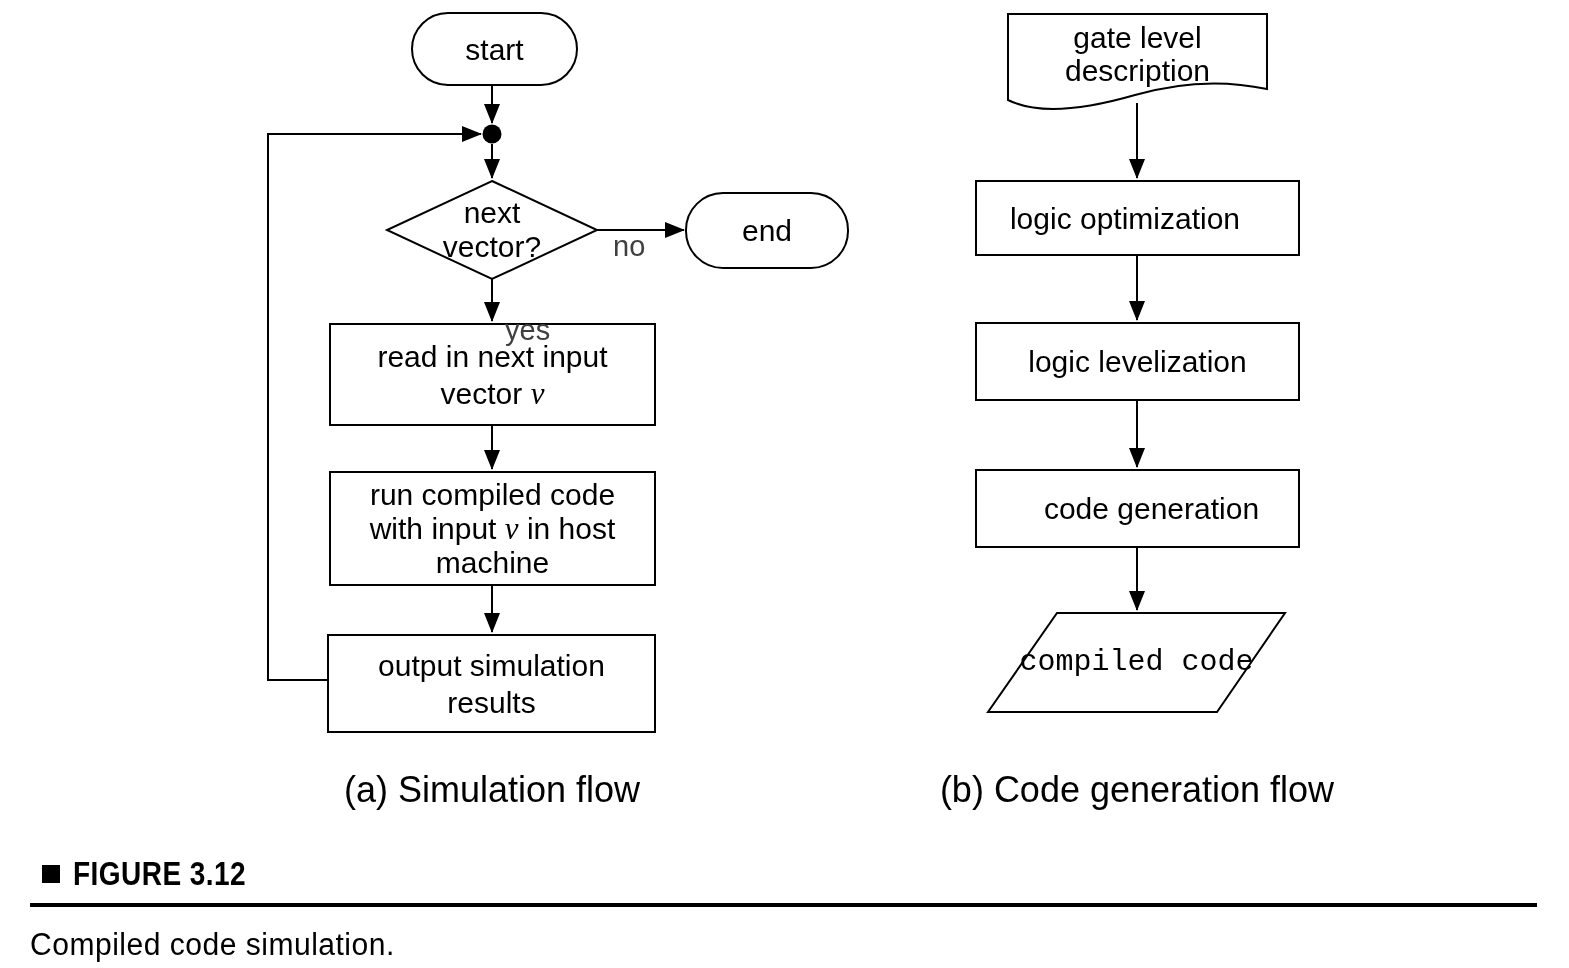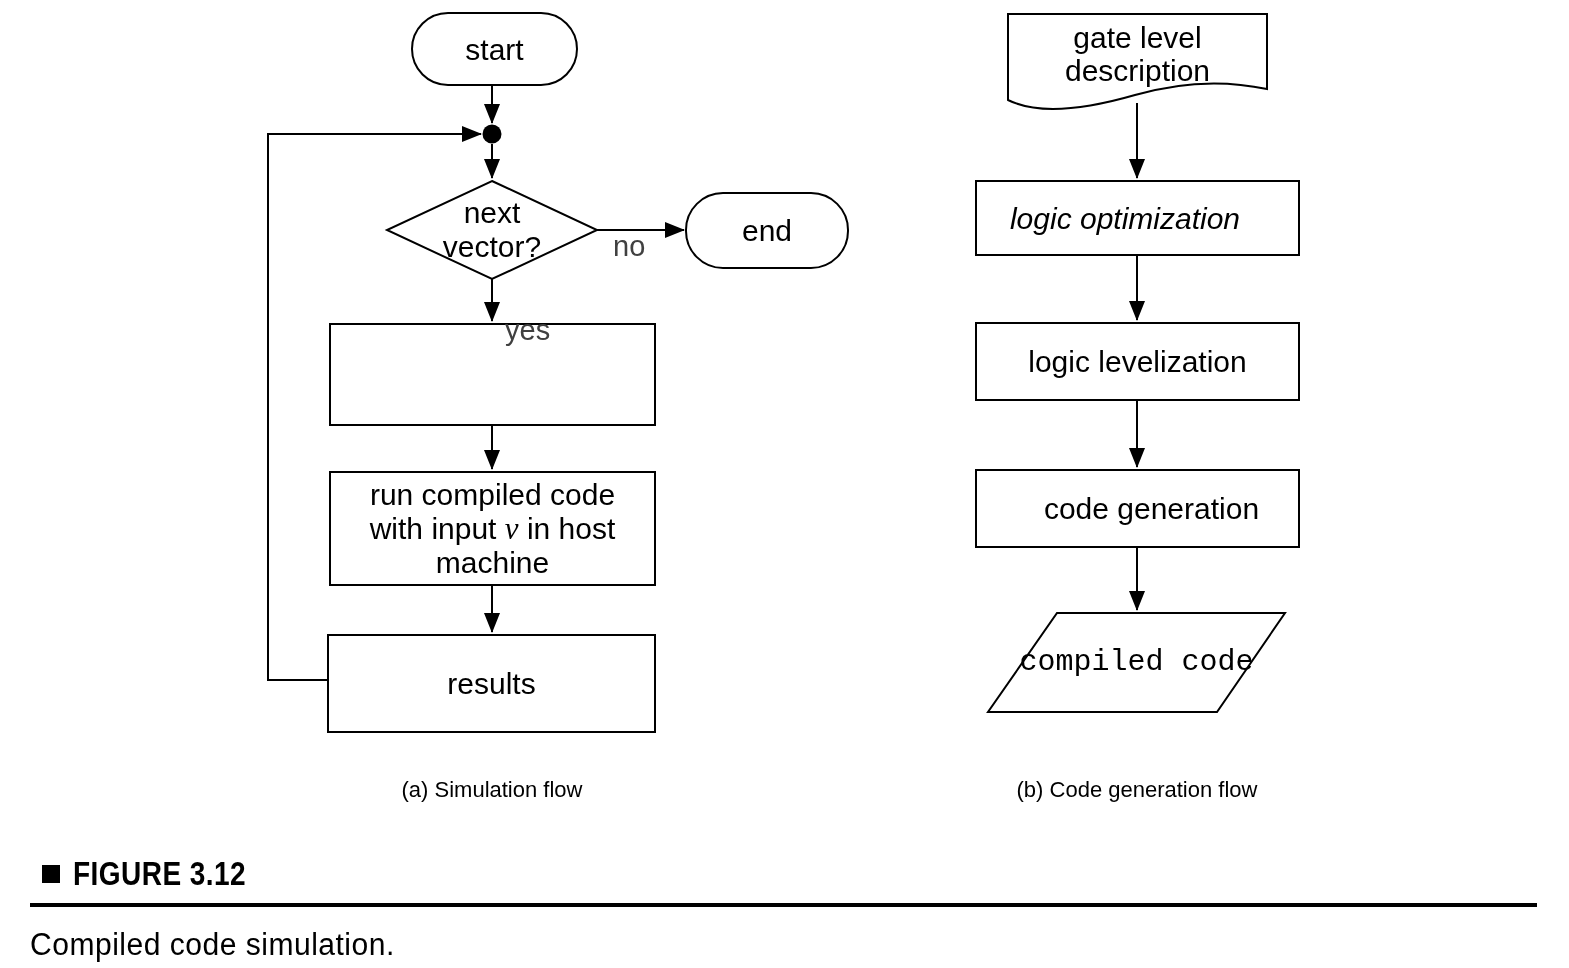--- a/index.html
+++ b/index.html
@@ -36,21 +36,21 @@
     margin-top: 34px;
   }
   .mvar {
     font-family: "Liberation Serif", serif;
     font-style: italic;
     font-size: 31px;
   }
   .flowcaption {
     position: absolute;
     width: 420px;
-    font-size: 22px;
+    font-size: 36px;
     line-height: 36px;
     text-align: center;
     white-space: nowrap;
   }
   .figrow {
     position: absolute;
     left: 42px;
     top: 855px;
     display: flex;
     align-items: center;
@@ -134,39 +134,44 @@
   </div>
 
   <div class="tag" style="left:613px; top:197px;">no</div>
 
   <div class="tag" style="left:505px; top:281px;">yes</div>
 
   <div class="label" style="left:686px; top:193px; width:162px; height:75px;">
     <span class="ln">end</span>
   </div>
 
+  <div class="label" style="left:330px; top:324px; width:325px; height:101px;">
+    <span class="ln">read in next input</span>
+    <span class="ln"><span>vector </span><span class="mvar">v</span></span>
+  </div>
 
   <div class="label lh34" style="left:330px; top:472px; width:325px; height:113px;">
     <span class="ln">run compiled code</span>
     <span class="ln"><span>with input </span><span class="mvar">v</span><span> in host</span></span>
     <span class="ln">machine</span>
   </div>
 
   <div class="label" style="left:328px; top:635px; width:327px; height:97px;">
+    <span class="ln">output simulation</span>
     <span class="ln">results</span>
   </div>
 
   <div class="flowcaption" style="left:282px; top:772px;">(a) Simulation flow</div>
 
   <div class="label lh33" style="left:1008px; top:18px; width:259px; height:72px;">
     <span class="ln">gate level</span>
     <span class="ln">description</span>
   </div>
 
-  <div class="label" style="left:976px; top:181px; width:298px; height:74px;font-style:italic;">
+  <div class="label" style="left:976px; top:181px; width:298px; height:74px;">
     <span class="ln">logic optimization</span>
   </div>
 
   <div class="label" style="left:976px; top:323px; width:323px; height:77px;">
     <span class="ln">logic levelization</span>
   </div>
 
   <div class="label" style="left:976px; top:470px; width:323px; height:77px;padding-left:28px;">
     <span class="ln">code generation</span>
   </div>

